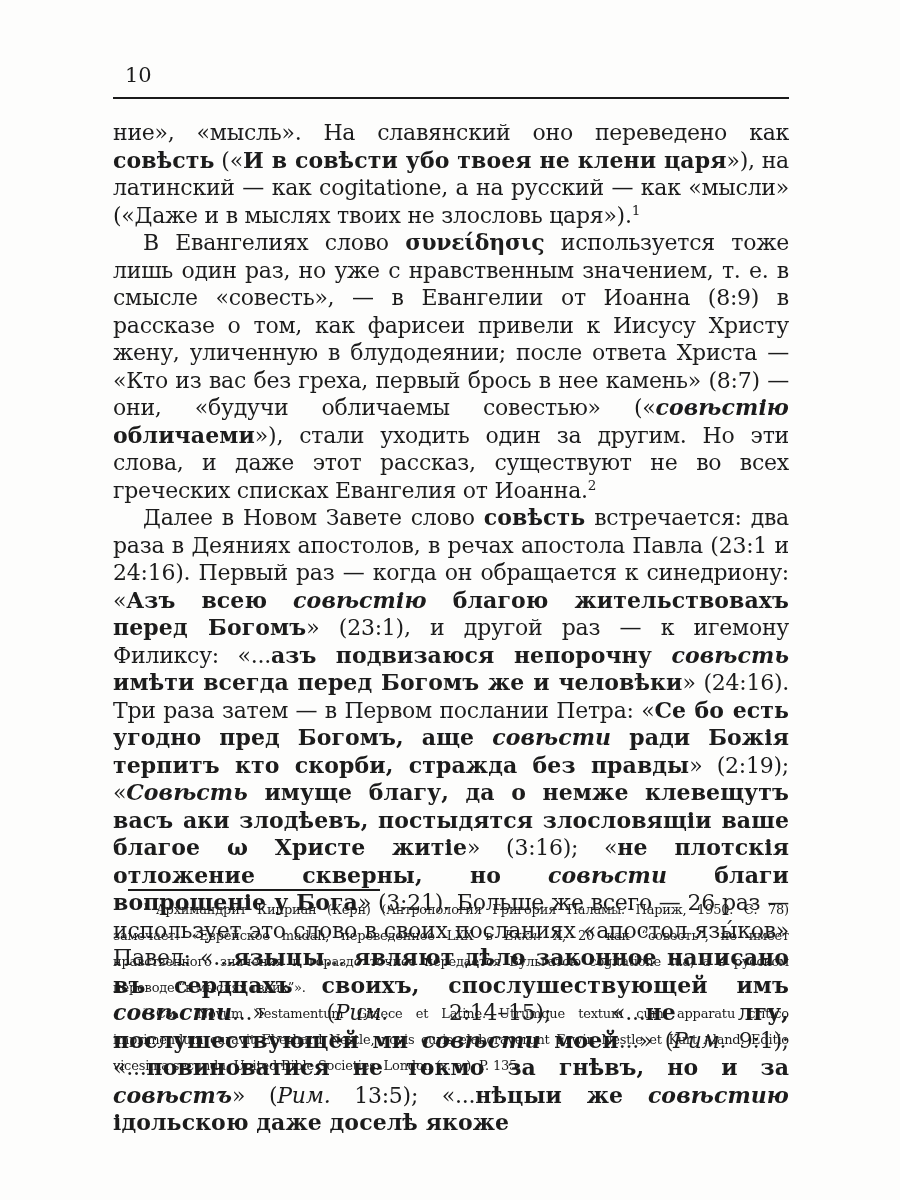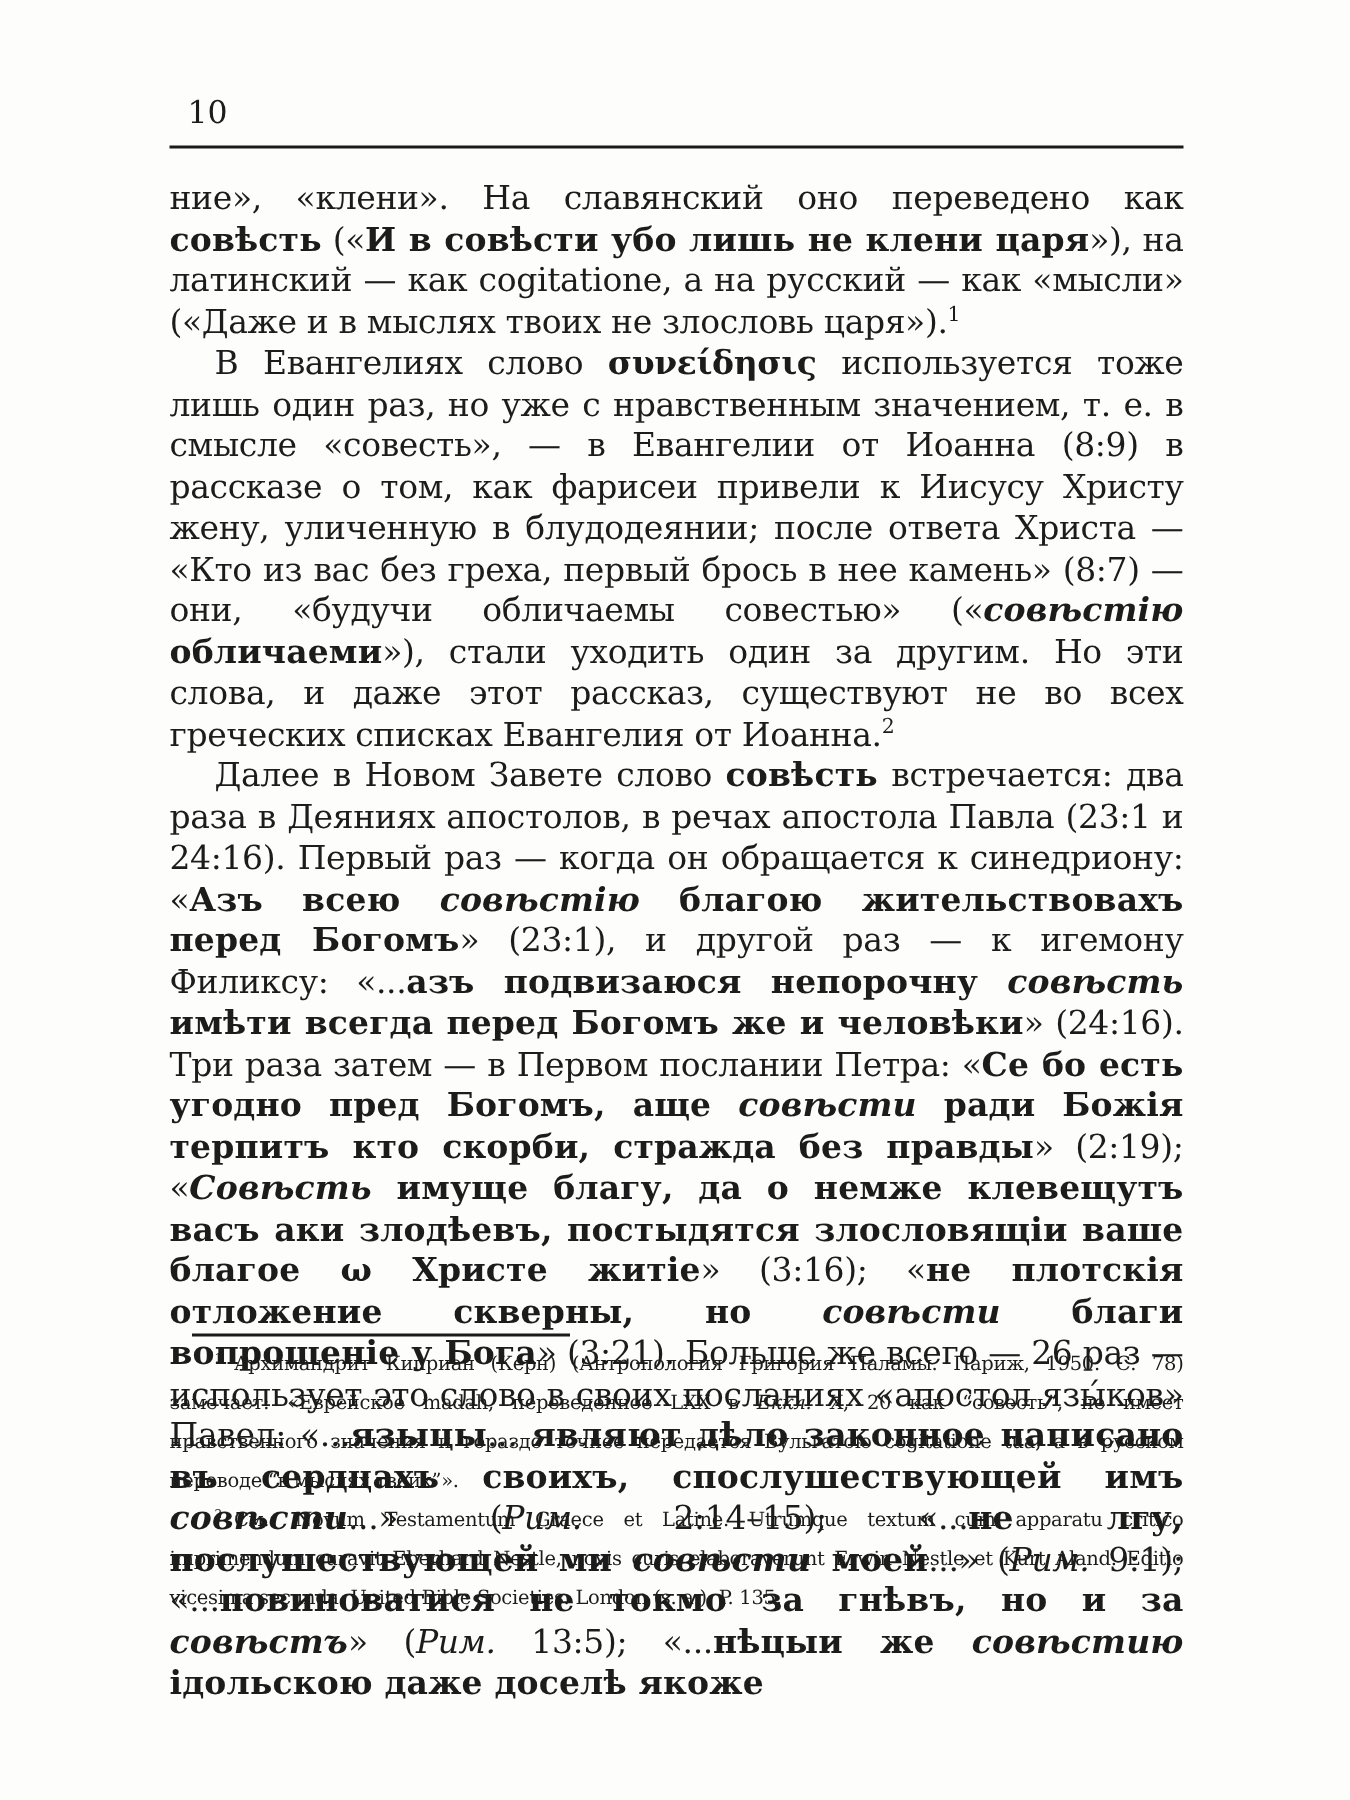--- a/index.html
+++ b/index.html
@@ -86,21 +86,21 @@
 
 <div class="page">
 
   <div class="page-header">
     <span class="page-number">10</span>
   </div>
 
   <div class="header-rule"></div>
 
   <div class="body-text">
-      <p class="para"><span class="seg-n">ние», «клени». На славянский оно переведено как </span><span class="seg-cs">совѣсть</span><span class="seg-n"> («</span><span class="seg-cs">И в совѣсти убо лишь не клени царя</span><span class="seg-n">»), на латинский — как cogitatione, а на русский — как «мысли» («Даже и в мыслях твоих не злословь царя»).</span><sup class="seg-sup">1</sup></p>
+      <p class="para"><span class="seg-n">ние», «мысль». На славянский оно переведено как </span><span class="seg-cs">совѣсть</span><span class="seg-n"> («</span><span class="seg-cs">И в совѣсти убо твоея не клени царя</span><span class="seg-n">»), на латинский — как cogitatione, а на русский — как «мысли» («Даже и в мыслях твоих не злословь царя»).</span><sup class="seg-sup">1</sup></p>
       <p class="para indent"><span class="seg-n">В Евангелиях слово </span><span class="seg-g">συνείδησις</span><span class="seg-n"> используется тоже лишь один раз, но уже с нравственным значением, т. е. в смысле «совесть», — в Евангелии от Иоанна (8:9) в рассказе о том, как фарисеи привели к Иисусу Христу жену, уличенную в блудодеянии; после ответа Христа — «Кто из вас без греха, первый брось в нее камень» (8:7) — они, «будучи обличаемы совестью» («</span><span class="seg-csi">совѣстію</span><span class="seg-cs"> обличаеми</span><span class="seg-n">»), стали уходить один за другим. Но эти слова, и даже этот рассказ, существуют не во всех греческих списках Евангелия от Иоанна.</span><sup class="seg-sup">2</sup></p>
       <p class="para indent"><span class="seg-n">Далее в Новом Завете слово </span><span class="seg-cs">совѣсть</span><span class="seg-n"> встречается: два раза в Деяниях апостолов, в речах апостола Павла (23:1 и 24:16). Первый раз — когда он обращается к синедриону: «</span><span class="seg-cs">Азъ всею </span><span class="seg-csi">совѣстію</span><span class="seg-cs"> благою жительствовахъ перед Богомъ</span><span class="seg-n">» (23:1), и другой раз — к игемону Филиксу: «...</span><span class="seg-cs">азъ подвизаюся непорочну </span><span class="seg-csi">совѣсть</span><span class="seg-cs"> имѣти всегда перед Богомъ же и человѣки</span><span class="seg-n">» (24:16). Три раза затем — в Первом послании Петра: «</span><span class="seg-cs">Се бо есть угодно пред Богомъ, аще </span><span class="seg-csi">совѣсти</span><span class="seg-cs"> ради Божія терпитъ кто скорби, стражда без правды</span><span class="seg-n">» (2:19); «</span><span class="seg-csi">Совѣсть</span><span class="seg-cs"> имуще благу, да о немже клевещутъ васъ аки злодѣевъ, постыдятся злословящіи ваше благое ω Христе житіе</span><span class="seg-n">» (3:16); «</span><span class="seg-cs">не плотскія отложение скверны, но </span><span class="seg-csi">совѣсти</span><span class="seg-cs"> благи вопрошеніе у Бога</span><span class="seg-n">» (3:21). Больше же всего — 26 раз — использует это слово в своих посланиях «апостол язы́ков» Павел: «...</span><span class="seg-cs">языцы</span><span class="seg-n">... </span><span class="seg-cs">являют дѣло законное написано въ сердцахъ своихъ, спослушествующей имъ </span><span class="seg-csi">совѣсти</span><span class="seg-n">...» (</span><span class="seg-i">Рим.</span><span class="seg-n"> 2:14–15); «...</span><span class="seg-cs">не лгу, послушествующей ми </span><span class="seg-csi">совѣсти</span><span class="seg-cs"> моей</span><span class="seg-n">...» (</span><span class="seg-i">Рим.</span><span class="seg-n"> 9:1); «...</span><span class="seg-cs">повиноватися не токмо за гнѣвъ, но и за </span><span class="seg-csi">совѣстъ</span><span class="seg-n">» (</span><span class="seg-i">Рим.</span><span class="seg-n"> 13:5); «...</span><span class="seg-cs">нѣцыи же </span><span class="seg-csi">совѣстию</span><span class="seg-cs"> ідольскою даже доселѣ якоже</span></p>
     </div>
 
   <div class="footnote-rule"></div>
 
   <div class="footnotes">
       <p class="footnote"><sup class="seg-sup fn-marker">1</sup><span class="seg-n">Архимандрит Киприан (Керн) (Антропология Григория Паламы. Париж, 1950. С. 78) замечает: «Еврейское madah, переведенное LXX в </span><span class="seg-i">Еккл.</span><span class="seg-n"> X, 20 как “совесть”, не имеет нравственного значения и гораздо точнее передается Вульгатою cogitatione tua, а в русском переводе “в мыслях твоих”».</span></p>
       <p class="footnote"><sup class="seg-sup fn-marker">2</sup><span class="seg-n">См.: Novum Testamentum Graece et Latine. Utrumque textum cum apparatu critico imprimendum curavit Eberhard Nestle, novis curis elaboraverunt Erwin Nestle et Kurt Aland. Editio vicesima secunda. United Bible Societies. London (s. a.). P. 135.</span></p>
     </div>

